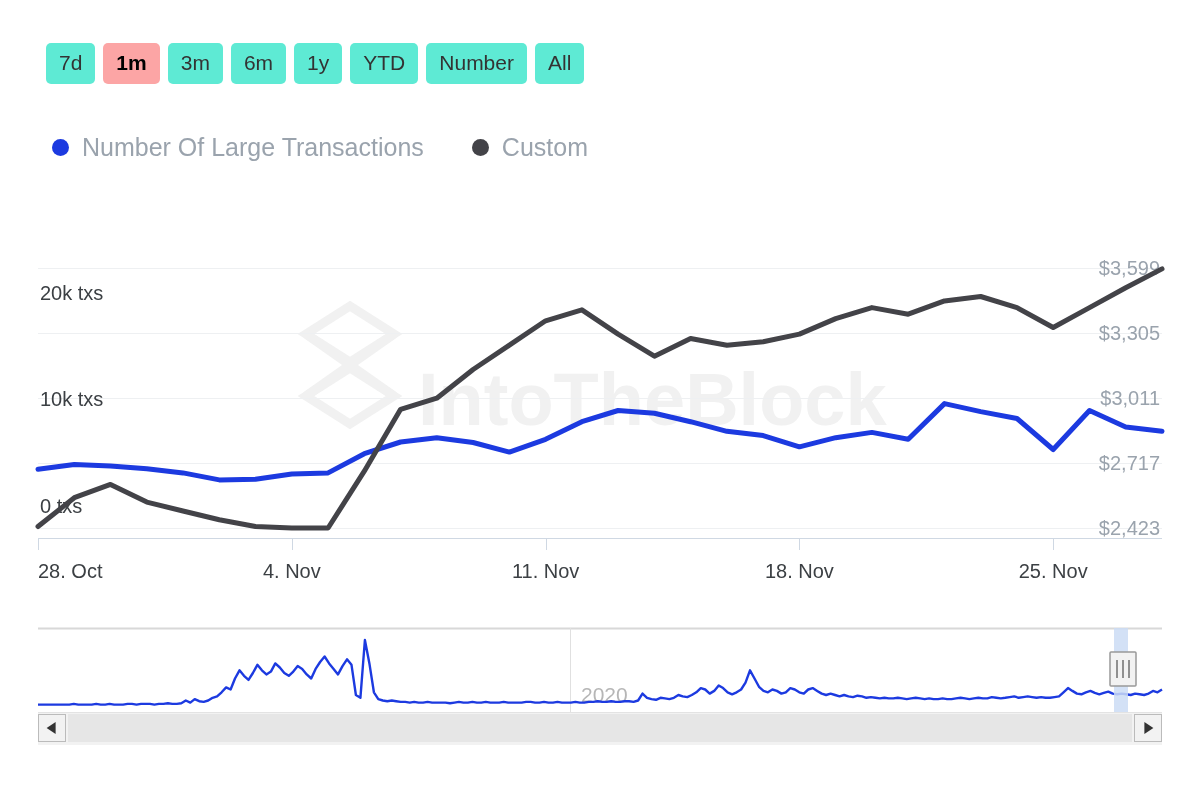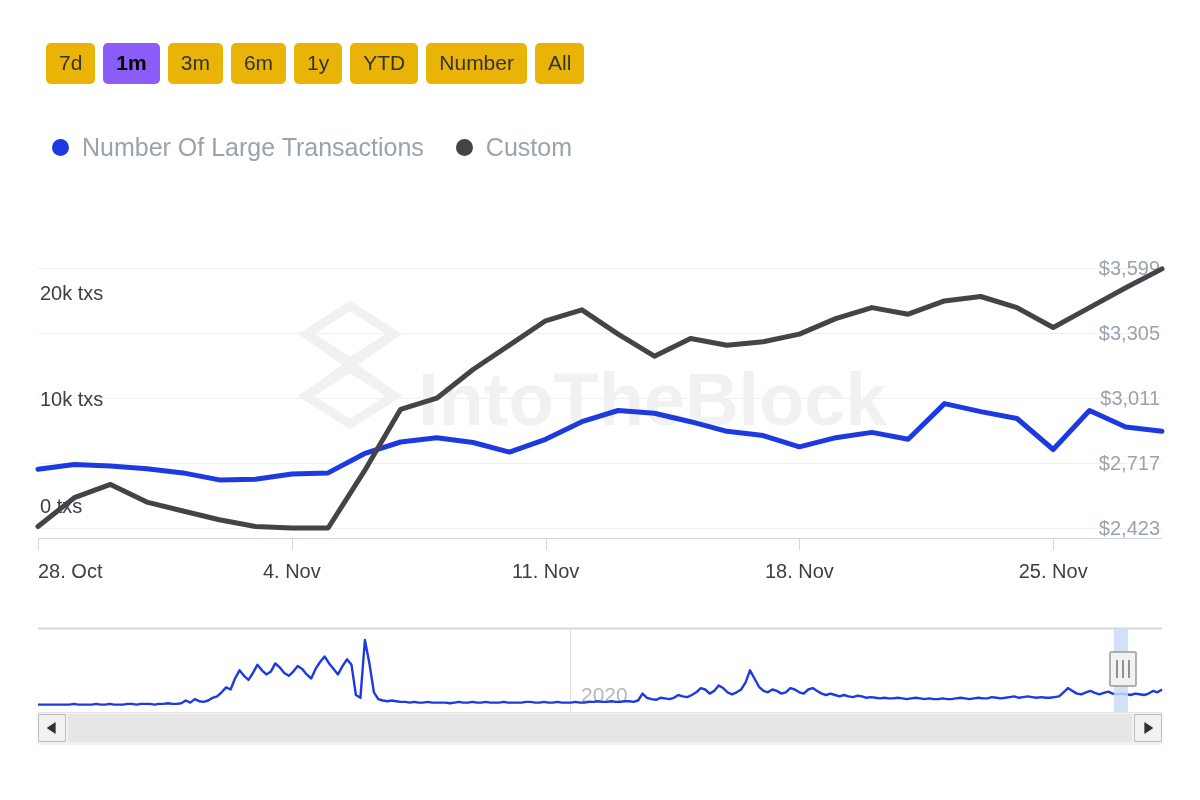--- a/index.html
+++ b/index.html
@@ -23,46 +23,46 @@
   
   .range-selector {
     position: absolute;
     left: 46px;
     top: 43px;
     display: flex;
     align-items: center;
     gap: 8px;
   }
   .range-btn {
-    background: #eab308;
+    background: #5eead4;
     border: none;
     border-radius: 5px;
     padding: 8px 13px 9px 13px;
     font-family: "Liberation Sans", sans-serif;
     font-size: 21px;
     line-height: 24px;
     color: #333333;
     cursor: pointer;
     white-space: nowrap;
   }
   .range-btn.active {
-    background: #8b5cf6;
+    background: #fca5a5;
     font-weight: bold;
     color: #000000;
     cursor: default;
   }
 
   
   .legend {
     position: absolute;
     left: 52px;
     top: 133px;
     display: flex;
     align-items: center;
-    gap: 32px;
+    gap: 48px;
   }
   .legend-item {
     display: flex;
     align-items: center;
     gap: 13px;
     cursor: pointer;
   }
   .legend-dot {
     width: 17px;
     height: 17px;

